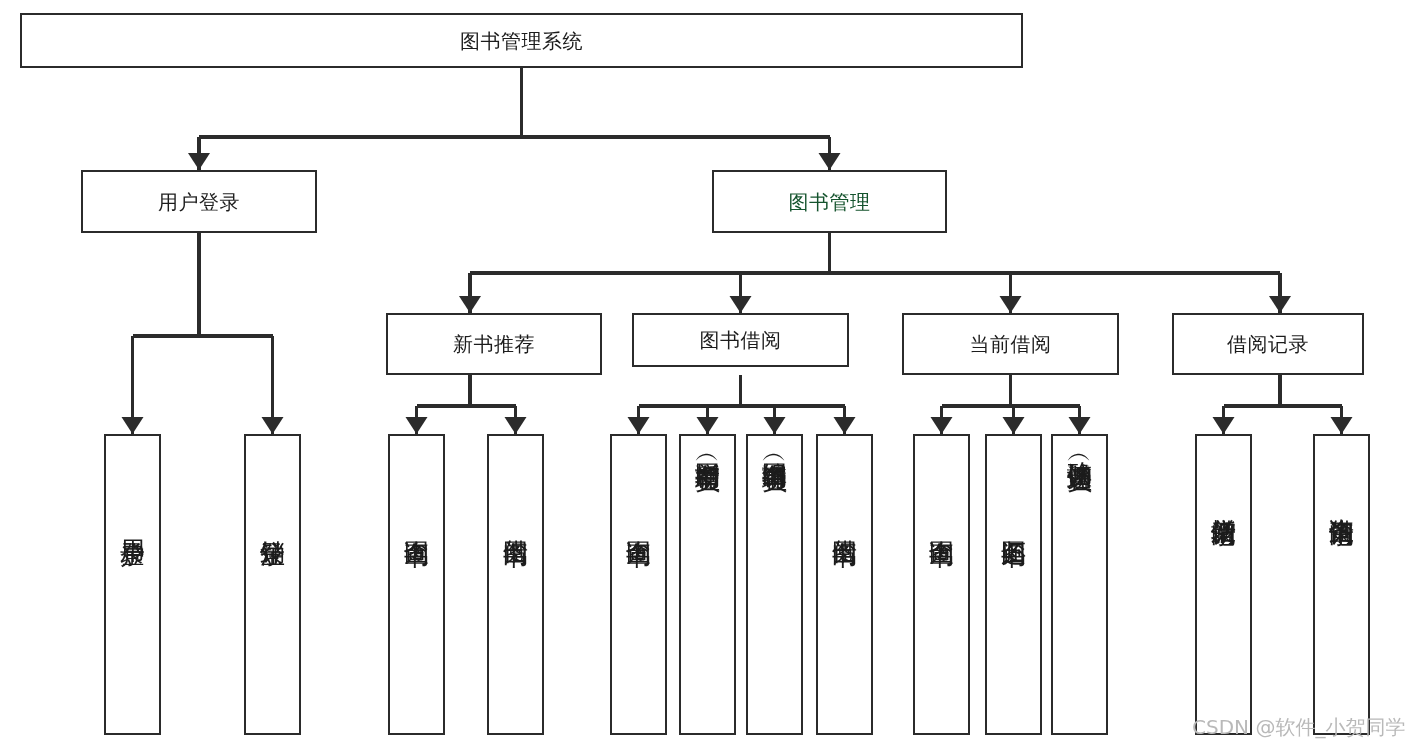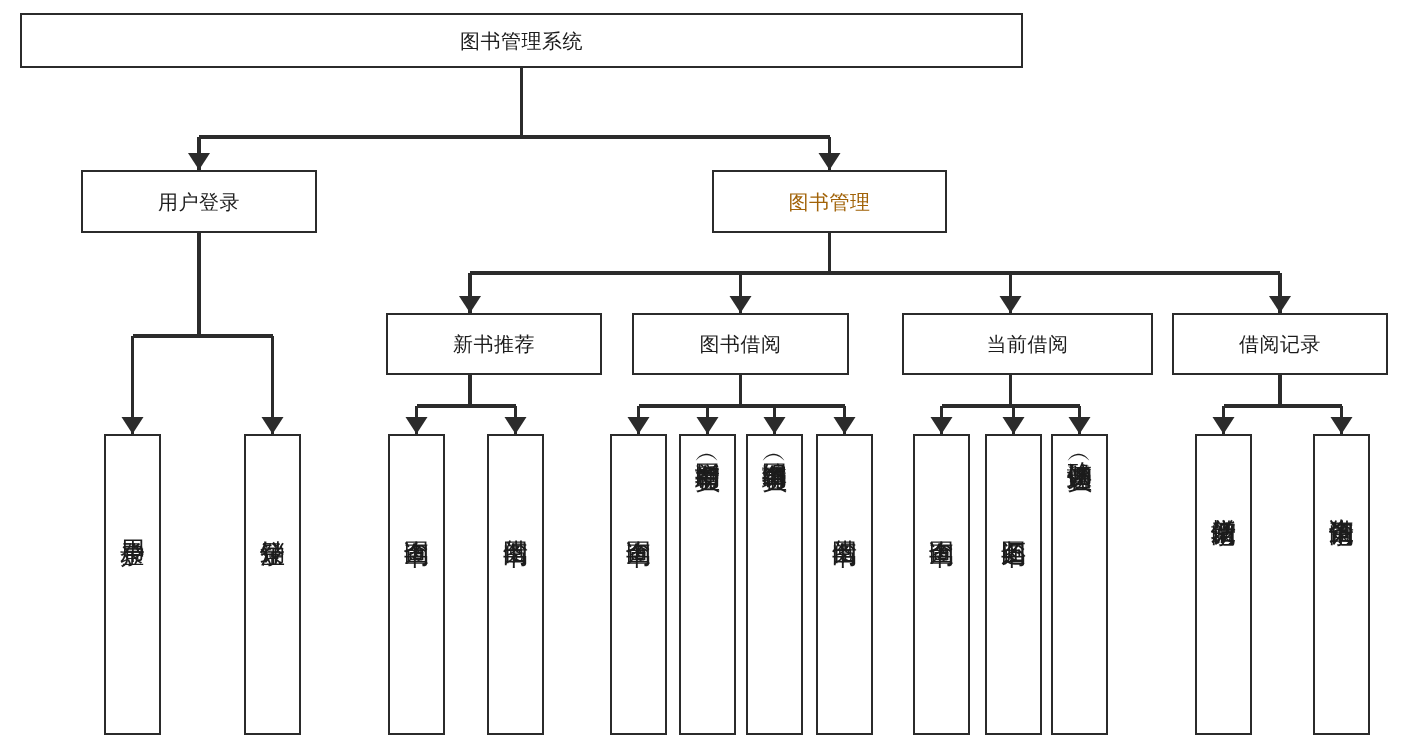--- a/index.html
+++ b/index.html
@@ -130,32 +130,32 @@
       <polygon points="1330.5,417 1352.5,417 1341.5,434" fill="#2b2b2b"></polygon>
     </svg>
   <div id="nodes">
       <div class="node horizontal" style="left: 20px; top: 13px; width: 1003px; height: 55px; border-color: rgb(43, 43, 43); background: rgb(255, 255, 255);">
         <span class="node-label" style="color: rgb(28, 28, 28);">图书管理系统</span>
       </div>
       <div class="node horizontal" style="left: 81px; top: 170px; width: 236px; height: 63px; border-color: rgb(43, 43, 43); background: rgb(255, 255, 255);">
         <span class="node-label" style="color: rgb(28, 28, 28);">用户登录</span>
       </div>
       <div class="node horizontal" style="left: 712px; top: 170px; width: 235px; height: 63px; border-color: rgb(43, 43, 43); background: rgb(255, 255, 255);">
-        <span class="node-label" style="color: #a16207;">图书管理</span>
+        <span class="node-label" style="color: #14532d;">图书管理</span>
       </div>
       <div class="node horizontal" style="left: 362px; top: 313px; width: 216px; height: 62px; border-color: rgb(43, 43, 43); background: rgb(255, 255, 255); margin-left: 24px;">
         <span class="node-label" style="color: rgb(28, 28, 28);">新书推荐</span>
       </div>
-      <div class="node horizontal" style="left: 632px; top: 313px; width: 217px; height: 62px; border-color: rgb(43, 43, 43); background: rgb(255, 255, 255);">
+      <div class="node horizontal" style="left: 632px; top: 313px; width: 217px; height: 54px; border-color: rgb(43, 43, 43); background: rgb(255, 255, 255);">
         <span class="node-label" style="color: rgb(28, 28, 28);">图书借阅</span>
       </div>
-      <div class="node horizontal" style="left: 902px; top: 313px; width: 251px; height: 62px; border-color: rgb(43, 43, 43); background: rgb(255, 255, 255);">
+      <div class="node horizontal" style="left: 902px; top: 313px; width: 217px; height: 62px; border-color: rgb(43, 43, 43); background: rgb(255, 255, 255);">
         <span class="node-label" style="color: rgb(28, 28, 28);">当前借阅</span>
       </div>
-      <div class="node horizontal" style="left: 1172px; top: 313px; width: 216px; height: 62px; border-color: rgb(43, 43, 43); background: rgb(255, 255, 255);">
+      <div class="node horizontal" style="left: 1172px; top: 313px; width: 192px; height: 62px; border-color: rgb(43, 43, 43); background: rgb(255, 255, 255);">
         <span class="node-label" style="color: rgb(28, 28, 28);">借阅记录</span>
       </div>
       <div class="node vertical mid" style="left: 104px; top: 434px; width: 57px; height: 301px; border-color: rgb(43, 43, 43); background: rgb(255, 255, 255);">
         <span class="node-label" style="color: rgb(28, 28, 28);">用户登录</span>
       </div>
       <div class="node vertical mid" style="left: 244px; top: 434px; width: 57px; height: 301px; border-color: rgb(43, 43, 43); background: rgb(255, 255, 255);">
         <span class="node-label" style="color: rgb(28, 28, 28);">注销登录</span>
       </div>
       <div class="node vertical mid" style="left: 388px; top: 434px; width: 57px; height: 301px; border-color: rgb(43, 43, 43); background: rgb(255, 255, 255);">
         <span class="node-label" style="color: rgb(28, 28, 28);">查询图书</span>
@@ -184,13 +184,14 @@
       <div class="node vertical" style="left: 1051px; top: 434px; width: 57px; height: 301px; border-color: rgb(43, 43, 43); background: rgb(255, 255, 255);">
         <span class="node-label" style="color: rgb(28, 28, 28);">确认归还（管理员）</span>
       </div>
       <div class="node vertical midlow" style="left: 1195px; top: 434px; width: 57px; height: 301px; border-color: rgb(43, 43, 43); background: rgb(255, 255, 255);">
         <span class="node-label" style="color: rgb(28, 28, 28);">新增借阅记录</span>
       </div>
       <div class="node vertical midlow" style="left: 1313px; top: 434px; width: 57px; height: 301px; border-color: rgb(43, 43, 43); background: rgb(255, 255, 255);">
         <span class="node-label" style="color: rgb(28, 28, 28);">查询借阅记录</span>
       </div>
     </div>
+  <div class="watermark" style="left: 1192px; top: 714px; color: rgb(185, 185, 185);">CSDN @软件_小贺同学</div>
 </div>
 
 </body></html>

